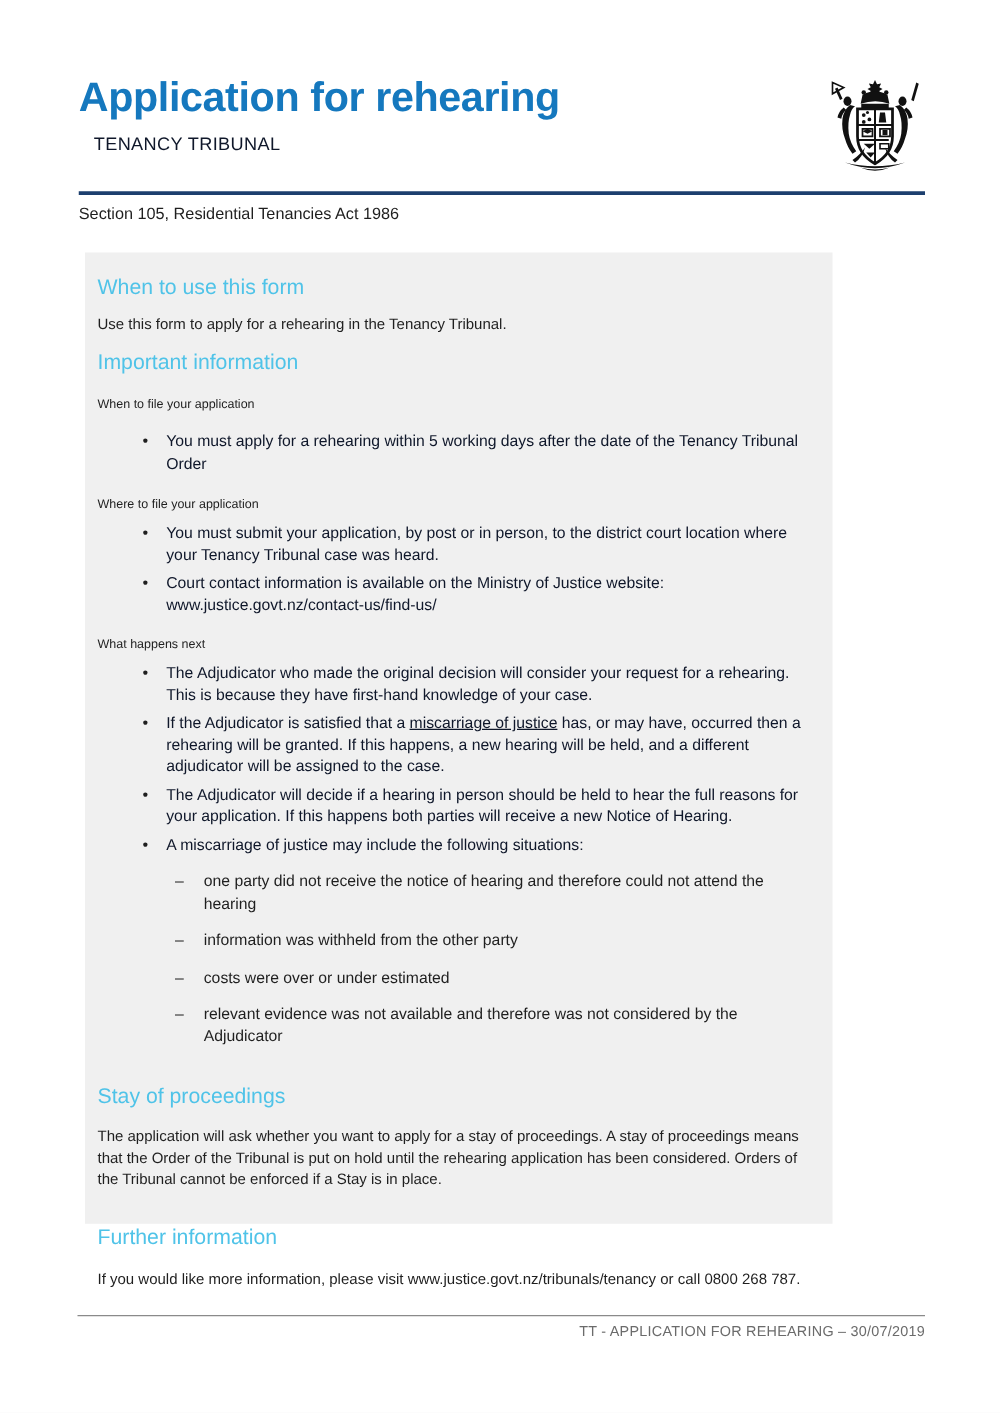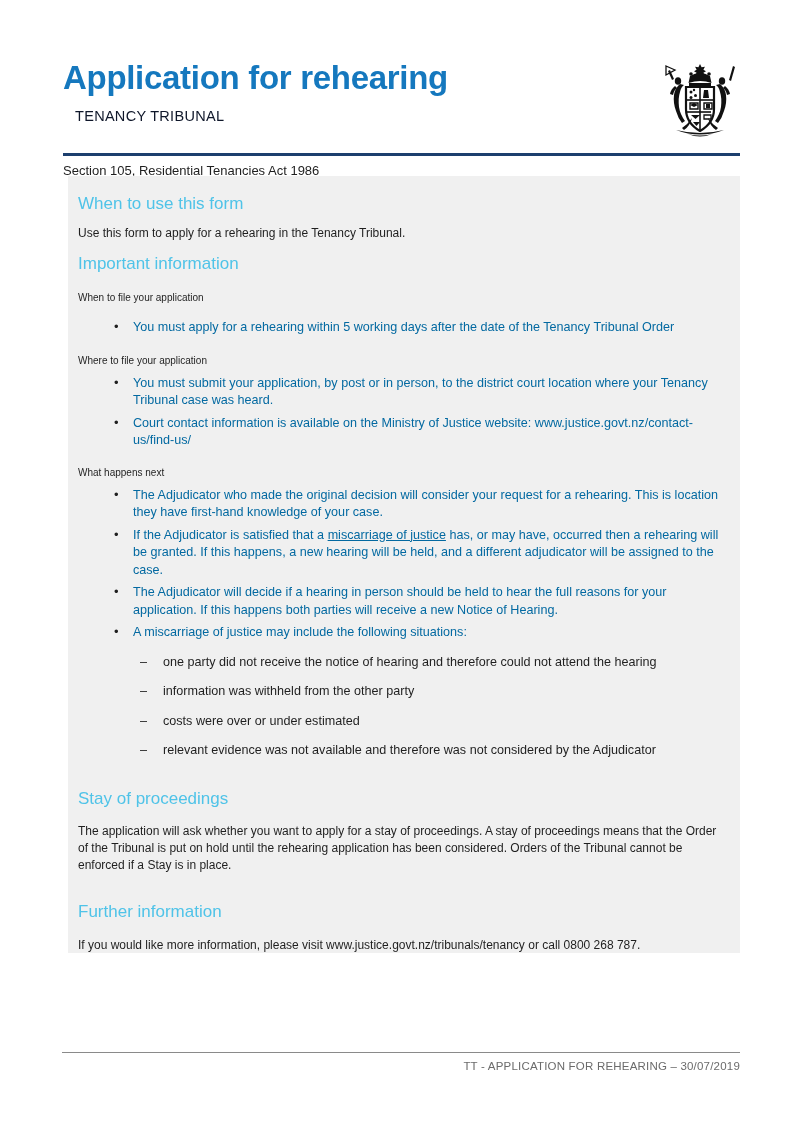--- a/index.html
+++ b/index.html
@@ -70,22 +70,22 @@
     top: 162px;
     font-size: 13px;
     color: #1f1f1f;
     line-height: 17px;
   }
 
   
   .panel {
     position: absolute;
     left: 68px;
-    top: 176px;
-    width: 672px;
+    top: 202px;
+    width: 598px;
     height: 777px;
     background: #f0f0f0;
   }
   .panel-inner {
     padding: 16px 18px 14px 10px;
   }
   h2.sect {
     font-size: 17px;
     font-weight: normal;
     color: #4FC3E8;
@@ -106,21 +106,21 @@
   }
   ul.bullets {
     list-style: none;
     margin: 6px 0 0 0;
     padding: 0;
   }
   ul.bullets > li {
     position: relative;
     font-size: 12.6px;
     line-height: 17.5px;
-    color: #0369a1;
+    color: #0f172a;
     padding-left: 55px;
     margin-top: 5px;
   }
   ul.bullets > li:before {
     content: "\2022";
     position: absolute;
     left: 36px;
     top: -1px;
     font-size: 13px;
     color: #1f1f1f;
@@ -248,21 +248,21 @@
       </ul>
 
       <p class="sub" style="margin-top:15px">Where to file your application</p>
       <ul class="bullets">
         <li>You must submit your application, by post or in person, to the district court location where your Tenancy Tribunal case was heard.</li>
         <li>Court contact information is available on the Ministry of Justice website: www.justice.govt.nz/contact-us/find-us/</li>
       </ul>
 
       <p class="sub" style="margin-top:14px">What happens next</p>
       <ul class="bullets">
-        <li>The Adjudicator who made the original decision will consider your request for a rehearing. This is location they have first-hand knowledge of your case.</li>
+        <li>The Adjudicator who made the original decision will consider your request for a rehearing. This is because they have first-hand knowledge of your case.</li>
         <li><span>If the Adjudicator is satisfied that a </span><span class="u">miscarriage of justice</span><span> has, or may have, occurred then a rehearing will be granted. If this happens, a new hearing will be held, and a different adjudicator will be assigned to the case.</span></li>
         <li>The Adjudicator will decide if a hearing in person should be held to hear the full reasons for your application. If this happens both parties will receive a new Notice of Hearing.</li>
         <li>A miscarriage of justice may include the following situations:</li>
       </ul>
 
       <ul class="dashes">
         <li>one party did not receive the notice of hearing and therefore could not attend the hearing</li>
         <li>information was withheld from the other party</li>
         <li>costs were over or under estimated</li>
         <li>relevant evidence was not available and therefore was not considered by the Adjudicator</li>

